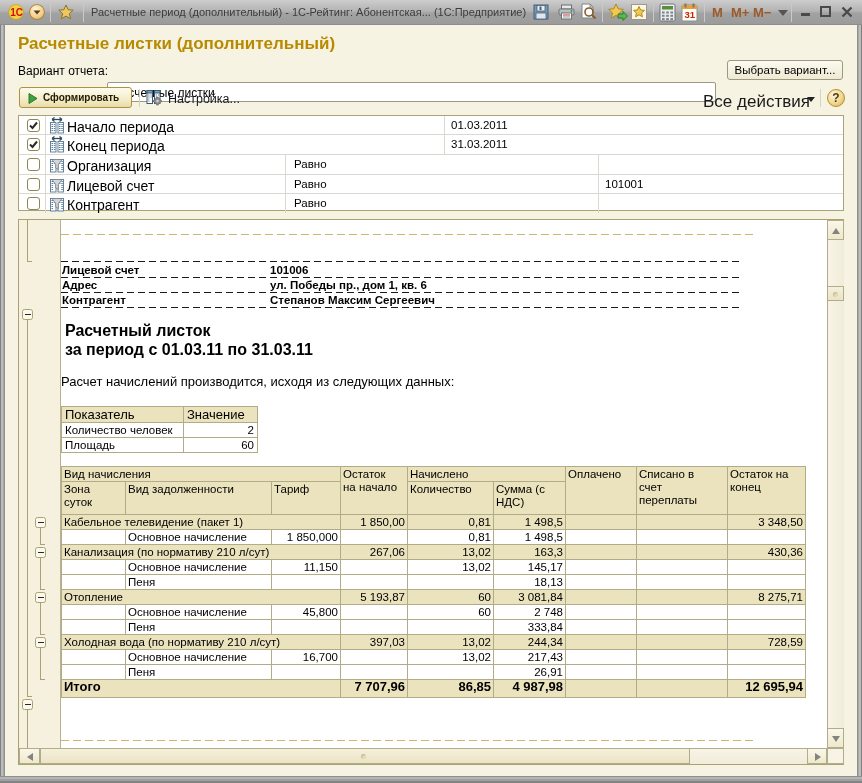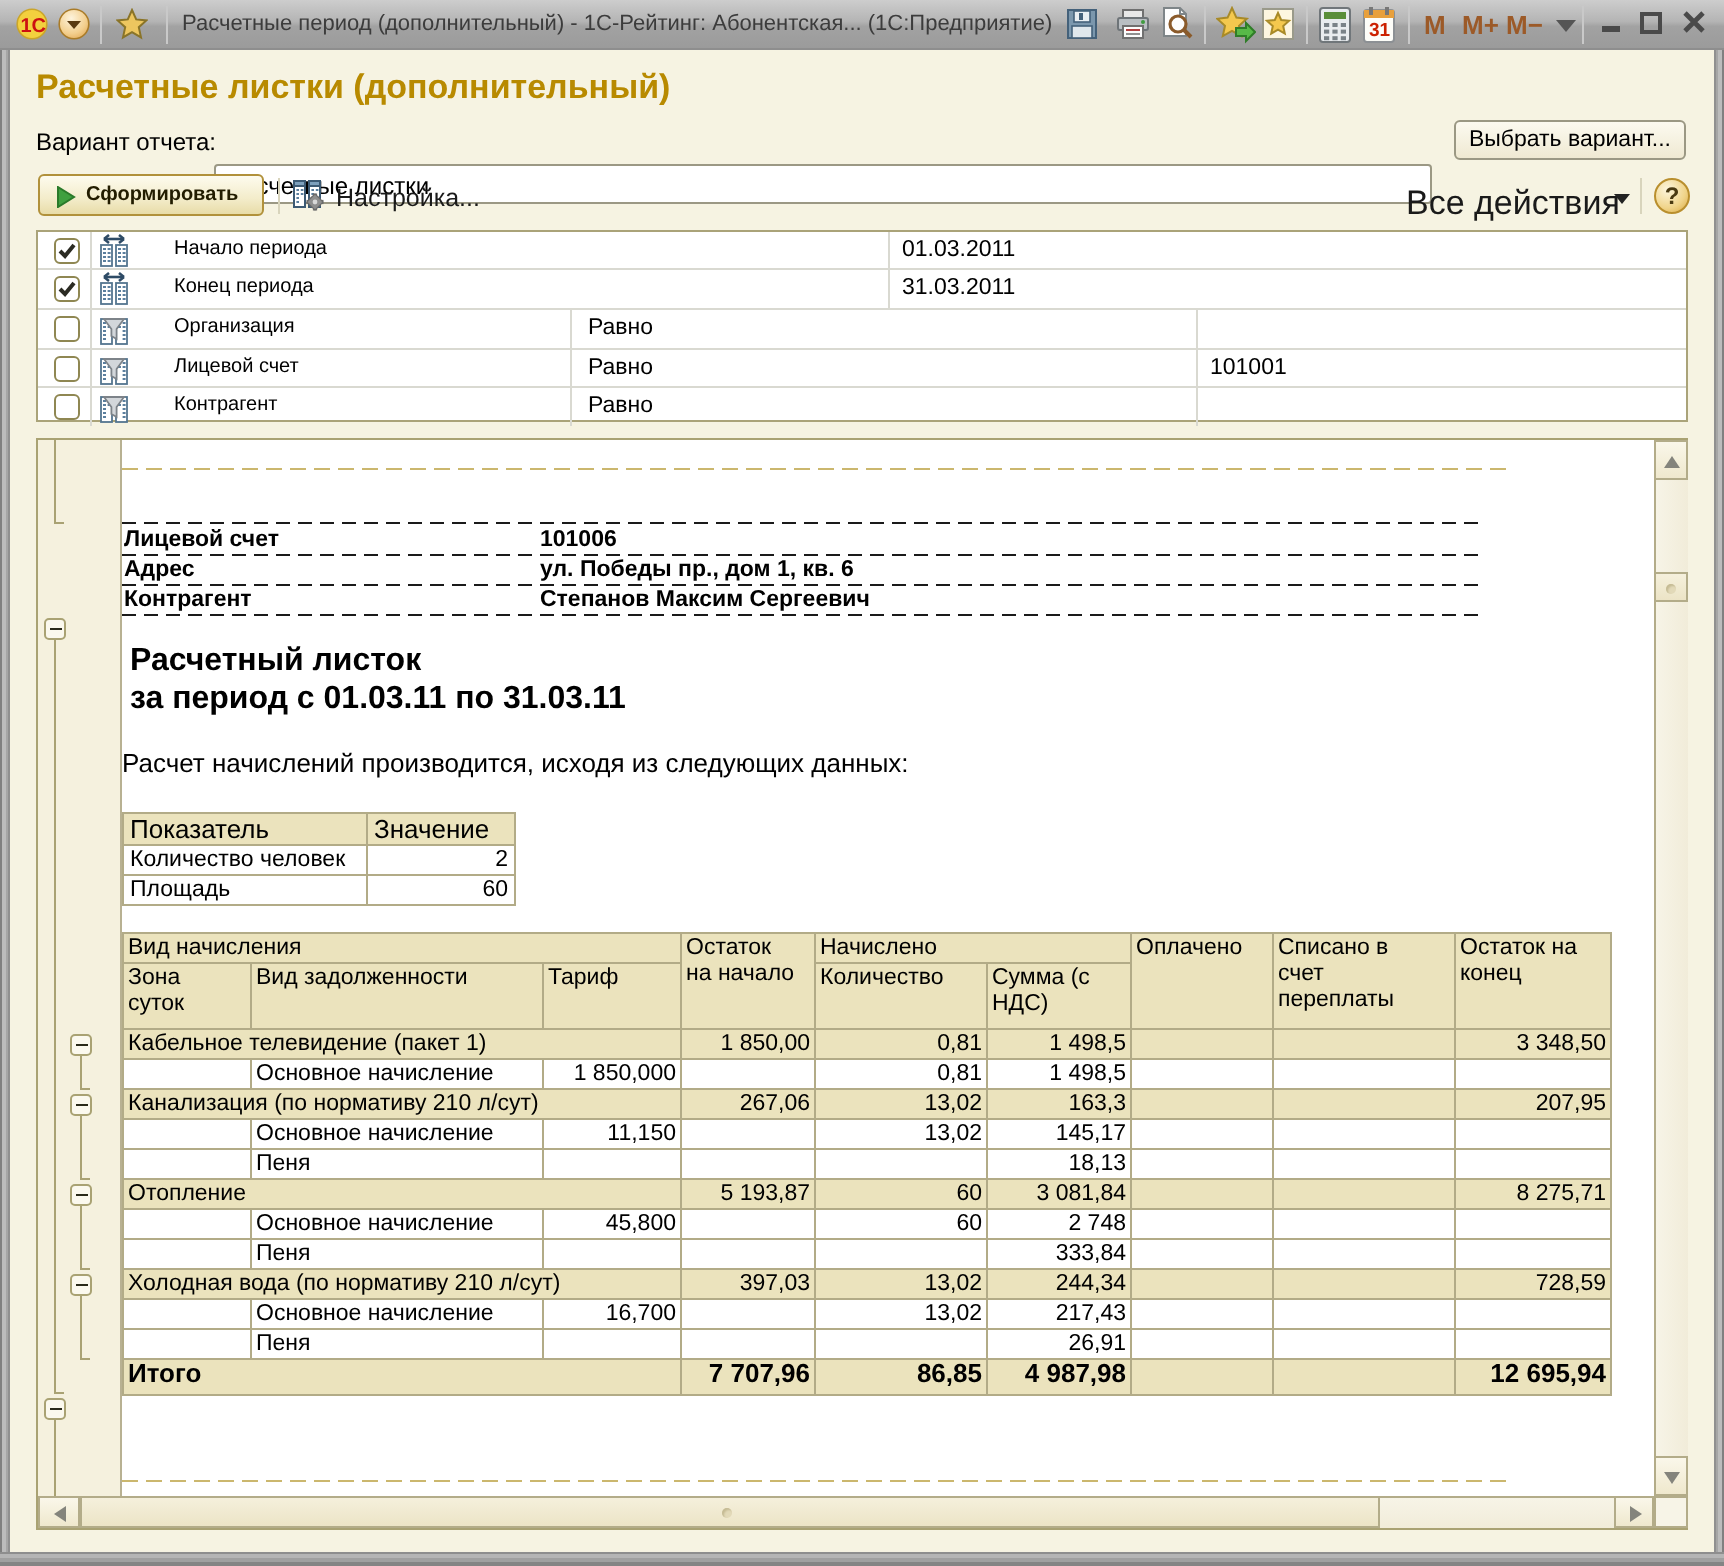--- a/index.html
+++ b/index.html
@@ -44,21 +44,21 @@
   border:1px solid #b98f2e; color:#4a3a12; font-size:12px; font-weight:bold; text-align:center; line-height:17px; }
 
 
 #ftab { position:absolute; left:18px; top:115px; width:826px; height:96px; background:#fff;
   border:1px solid #aaa379; }
 .frow { position:absolute; left:0; width:824px; height:19px; border-bottom:1px solid #d9d9d1; }
 .fck { position:absolute; left:8px; top:3px; width:13px; height:13px; background:#fff;
   border:1px solid #8f8752; border-radius:3px; }
 .fsep { position:absolute; top:0; width:1px; height:19px; background:#d9d9d1; }
 .ficon { position:absolute; left:30px; top:1px; }
-.ftext { position:absolute; left:48px; top:3px; font-size:10px; color:#000;margin-left:20px; }
+.ftext { position:absolute; left:48px; top:3px; font-size:14px; color:#000; }
 .fval { position:absolute; top:3px; font-size:11.5px; color:#000; }
 
 
 #panel { position:absolute; left:18px; top:219px; width:826px; height:546px;
   border:1px solid #a9a273; background:#f5f1de; }
 #white { position:absolute; left:60px; top:220px; width:767px; height:528px; background:#ffffff; border-left:1px solid #b8b192; }
 
 
 .sbtn { position:absolute; background:linear-gradient(180deg,#faf7ea,#efe8cd); border:1px solid #b3ac89; }
 .vtrack { position:absolute; left:827px; width:17px; background:linear-gradient(90deg,#f7f4e7,#f1ecd9); border-left:1px solid #b3ac89; }
@@ -503,21 +503,21 @@
         <td class="w"></td>
         <td class="w"></td>
       </tr>
 <tr style="height:15px">
         <td class="g" colspan="3">Канализация (по нормативу 210 л/сут)</td>
         <td class="g num">267,06</td>
         <td class="g num">13,02</td>
         <td class="g num">163,3</td>
         <td class="g"></td>
         <td class="g"></td>
-        <td class="g num">207,95</td>
+        <td class="g num">430,36</td>
       </tr>
 <tr style="height:15px">
         <td class="w"></td>
         <td class="w">Основное начисление</td>
         <td class="w num">11,150</td>
         <td class="w"></td>
         <td class="w num">13,02</td>
         <td class="w num">145,17</td>
         <td class="w"></td>
         <td class="w"></td>

